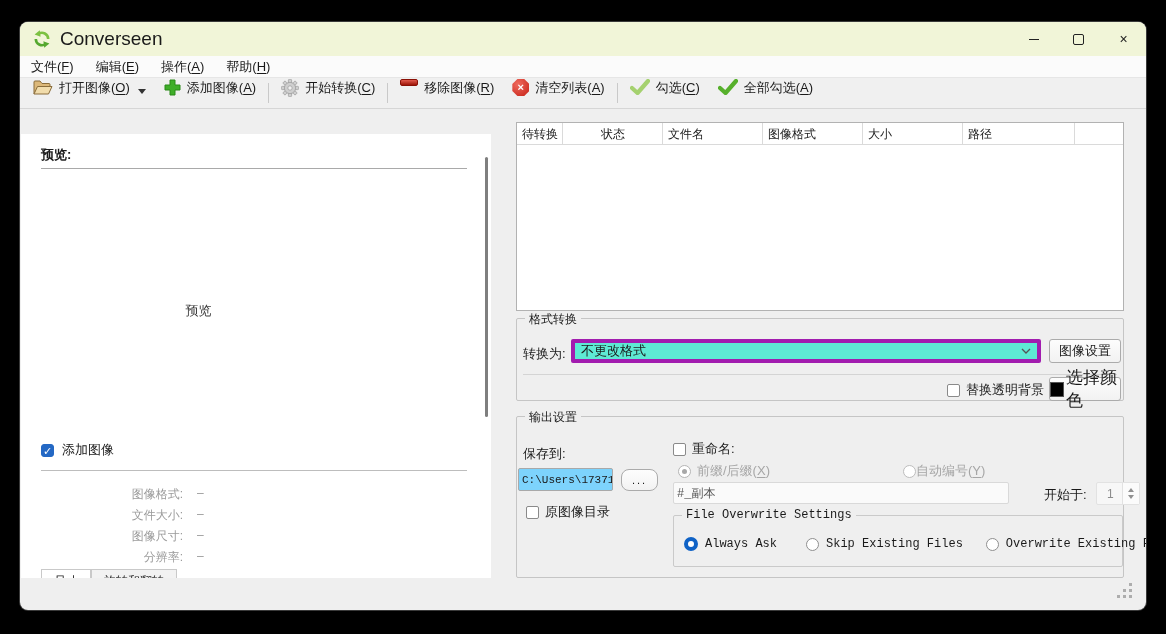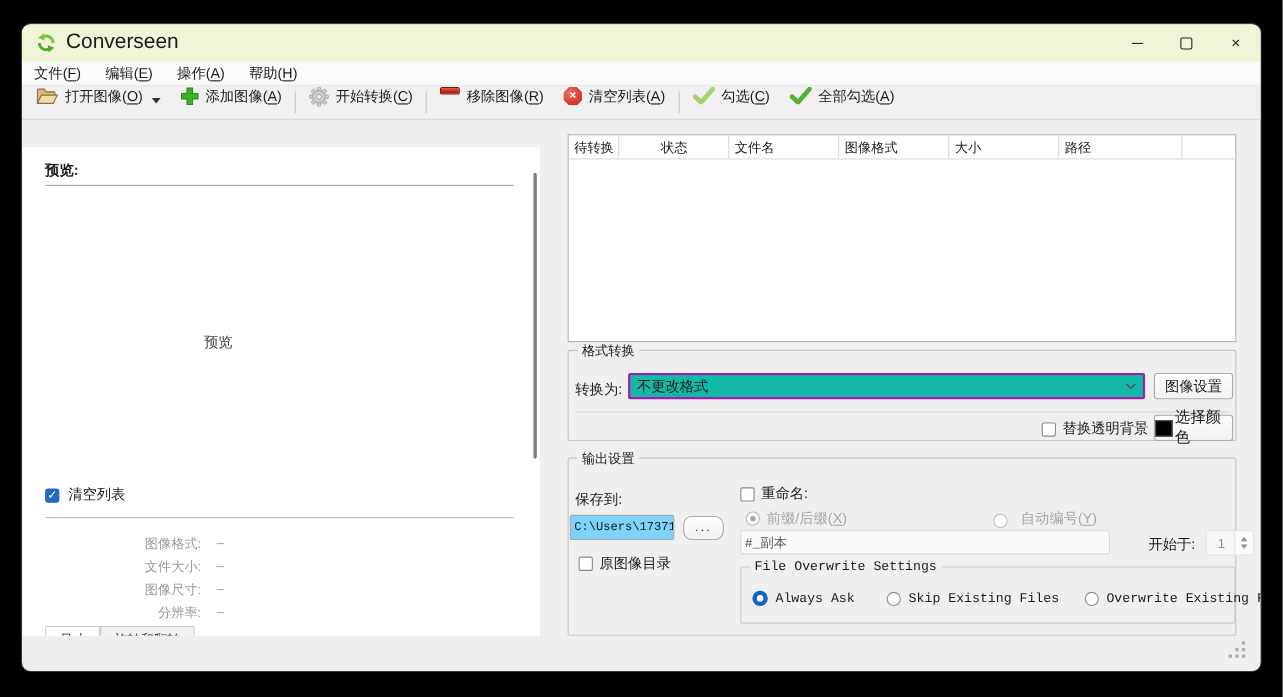--- a/index.html
+++ b/index.html
@@ -61,21 +61,21 @@
   
   .filetable{position:absolute;left:496px;top:100px;width:608px;height:189px;background:#fff;
     border:1px solid #b2b2b2;box-sizing:border-box;}
   .thead{display:flex;height:21px;border-bottom:1px solid #dadada;align-items:stretch;}
   .th{box-sizing:border-box;border-right:1px solid #dadada;padding:3px 4px 0 5px;font-size:12px;white-space:nowrap;overflow:hidden;}
   
   .group{position:absolute;border:1px solid #c5c5c5;border-radius:2px;box-sizing:border-box;}
   .group-title{position:absolute;top:-8px;left:8px;background:#efefef;padding:0 4px;font-size:12px;white-space:nowrap;}
   .group-title.mono{font-family:"Liberation Mono","DejaVu Sans Mono",monospace;}
   .label13{font-size:13px;white-space:nowrap;}
-  .combo{position:absolute;background:#14b8a6;border:2px solid #a21caf;border-radius:2px;
+  .combo{position:absolute;background:#5eead4;border:4px solid #a21caf;border-radius:2px;
     display:flex;align-items:center;font-size:13px;padding:0 6px;box-sizing:border-box;}
   .combo .chev{margin-left:auto;}
   .btn{position:absolute;background:linear-gradient(#fdfdfd,#f2f2f2);border:1px solid #ababab;border-radius:3px;
     font-size:13px;display:flex;align-items:center;justify-content:center;box-sizing:border-box;gap:3px;}
   .swatch{width:15px;height:13px;background:#000;border:1px solid #555;}
   .tinput{position:absolute;background:#7dd3fc;border:1px solid #a9a9a9;border-radius:2px;box-sizing:border-box;
     font-family:"Liberation Mono","DejaVu Sans Mono",monospace;font-size:11px;display:flex;align-items:center;
     padding:0 3px;overflow:hidden;white-space:nowrap;}
   .tinput.disabled{background:#fafafa;border-color:#d9d9d9;color:#555;font-size:12px;}
   .radio{width:13px;height:13px;border-radius:50%;box-sizing:border-box;background:#fff;border:1px solid #8f8f8f;position:relative;}
@@ -183,21 +183,21 @@
 
 
   <div class="dock-body">
     <span class="preview-label">预览:</span>
     <div class="hline" style="left:20px;top:34px;width:426px;"></div>
     <span class="preview-placeholder">预览</span>
     <div class="scroll-thumb"></div>
 
     <div style="position:absolute;left:20px;top:307px;display:flex;align-items:center;gap:8px;">
       <span class="cb checked">✓</span>
-      <span class="label13">清空列表</span>
+      <span class="label13">添加图像</span>
     </div>
     <div class="hline" style="left:20px;top:336px;width:426px;background:#bdbdbd;"></div>
 
     <div class="info-row" style="top:352px;">
       <span class="lbl">图像格式:</span>
       <span class="val">–</span>
     </div>
     <div class="info-row" style="top:373px;">
       <span class="lbl">文件大小:</span>
       <span class="val">–</span>
@@ -241,21 +241,21 @@
     <div class="btn" style="left:532px;top:20px;width:72px;height:24px;">
       <span>图像设置</span>
     </div>
     <div class="hline" style="left:6px;top:55px;width:594px;background:#d4d4d4;"></div>
     <div style="position:absolute;left:430px;top:62px;display:flex;align-items:center;gap:6px;">
       <span class="cb"></span>
       <span class="label13">替换透明背景</span>
     </div>
     <div class="btn" style="left:532px;top:58px;width:72px;height:24px;gap:2px;">
       <span class="swatch"></span>
-      <span style="font-size:14px;">选择颜色</span>
+      <span style="font-size:17px;">选择颜色</span>
     </div>
   </div>
 
   <div class="group" style="left:496px;top:394px;width:608px;height:162px;">
     <span class="group-title">输出设置</span>
 
     <span class="label13 abs" style="left:6px;top:28px;">保存到:</span>
     <div class="tinput" style="left:1px;top:51px;width:95px;height:23px;">
       <span>C:\Users\17371</span>
     </div>
@@ -269,21 +269,21 @@
 
     <div style="position:absolute;left:156px;top:23px;display:flex;align-items:center;gap:6px;">
       <span class="cb"></span>
       <span class="label13">重命名:</span>
     </div>
 
     <div style="position:absolute;left:161px;top:45px;display:flex;align-items:center;gap:6px;">
       <span class="radio sel-gray"></span>
       <span class="label13 gray"><span>前缀/后缀(</span><span class="mn">X</span><span>)</span></span>
     </div>
-    <div style="position:absolute;left:386px;top:45px;display:flex;align-items:flex-end;gap:12px;">
+    <div style="position:absolute;left:386px;top:45px;display:flex;align-items:center;gap:0;">
       <span class="radio dis"></span>
       <span class="label13 gray"><span>自动编号(</span><span class="mn">Y</span><span>)</span></span>
     </div>
 
     <div class="tinput disabled" style="left:156px;top:65px;width:336px;height:22px;">
       <span>#_副本</span>
     </div>
     <span class="label13 abs" style="left:527px;top:69px;">开始于:</span>
     <div class="spin" style="left:579px;top:65px;width:44px;height:23px;">
       <span class="val">1</span>

